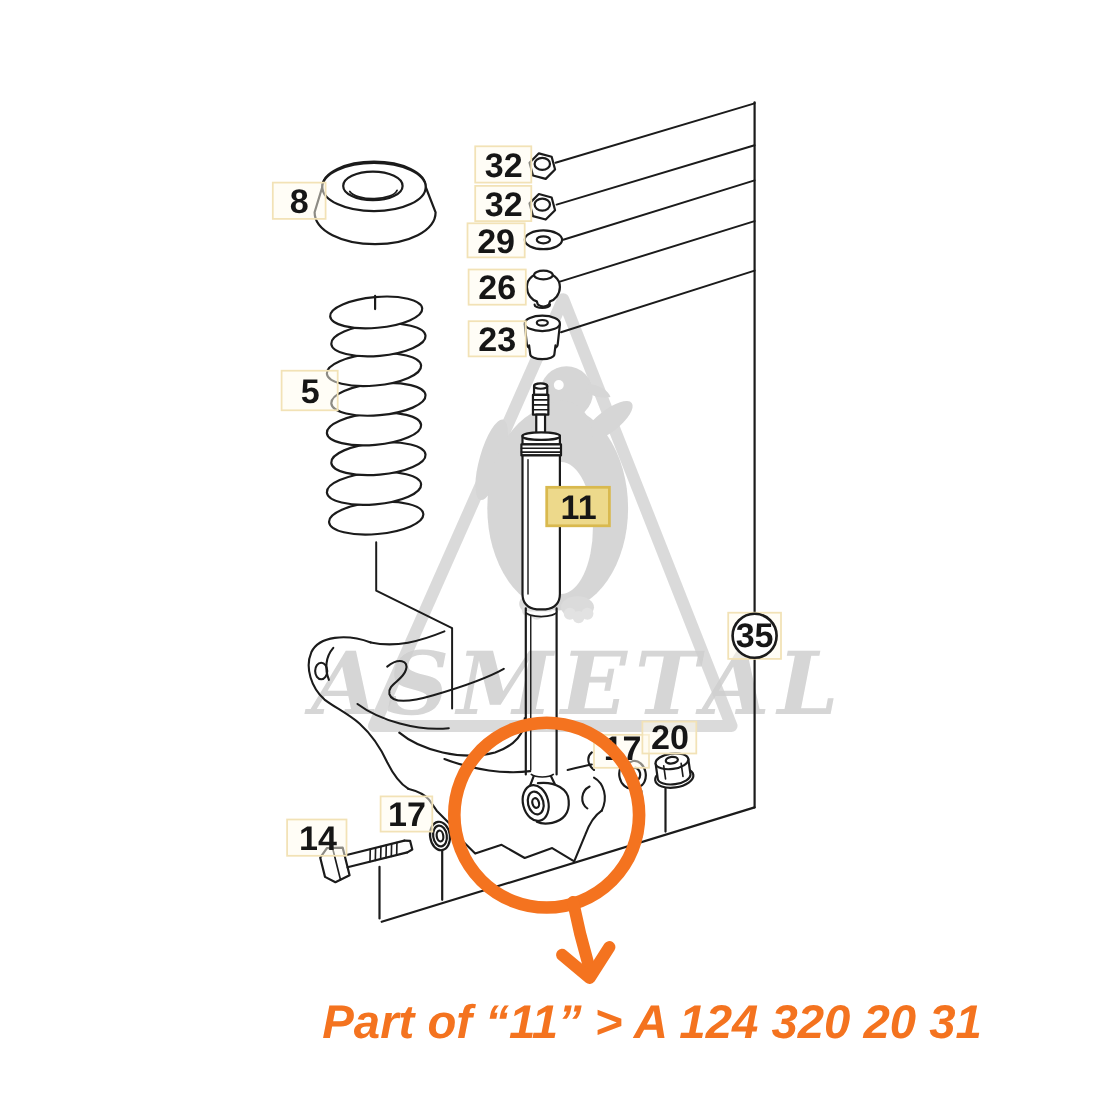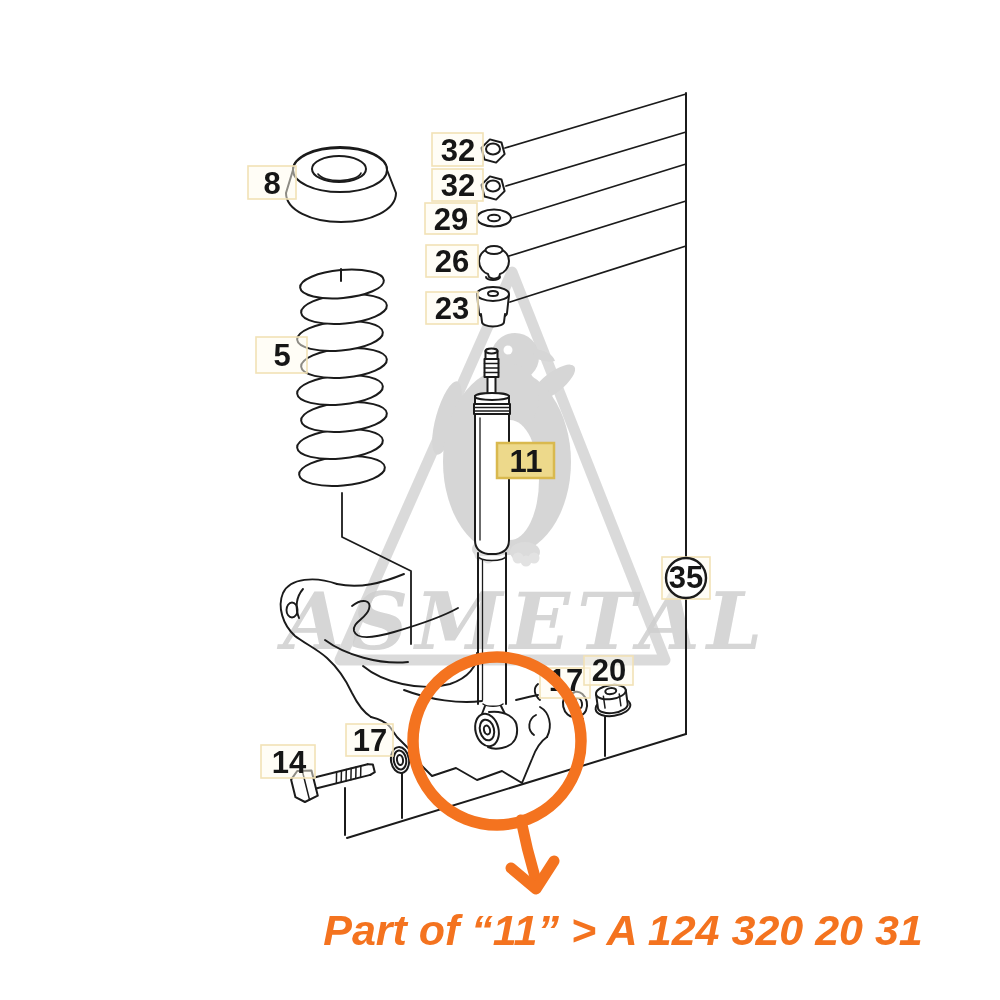--- a/index.html
+++ b/index.html
@@ -3,21 +3,21 @@
 <meta charset="utf-8">
 <style>
   html,body{margin:0;padding:0;background:#ffffff;}
   #stage{position:relative;width:1000px;height:1000px;background:#ffffff;overflow:hidden;
          font-family:"Liberation Sans",sans-serif;}
   #diagram{position:absolute;left:0;top:0;}
   .callout-num{font-family:"Liberation Sans",sans-serif;font-weight:bold;font-size:31px;fill:#161616;text-anchor:middle;}
   .callout-box{fill:rgba(255,251,238,0.5);stroke:#F2E2B6;stroke-width:1.6;}
   #caption{position:absolute;left:293px;top:906px;width:660px;
            font-family:"Liberation Sans",sans-serif;font-weight:bold;font-style:italic;
-           font-size:43px;letter-spacing:0px;color:#F4731F;white-space:nowrap;text-align:center;}
+           font-size:43px;letter-spacing:0px;color:#F4731F;white-space:nowrap;}
   .wmtext{font-family:"DejaVu Serif","Liberation Serif",serif;font-weight:bold;font-style:italic;
           font-size:79px;letter-spacing:7px;fill:#C9C9C9;opacity:.85;}
 </style>
 </head>
 <body>
 
 <div id="stage">
 <svg id="diagram" width="1000" height="1000" viewBox="0 0 1000 1000" xmlns="http://www.w3.org/2000/svg">
 
   <g opacity="0.9">

